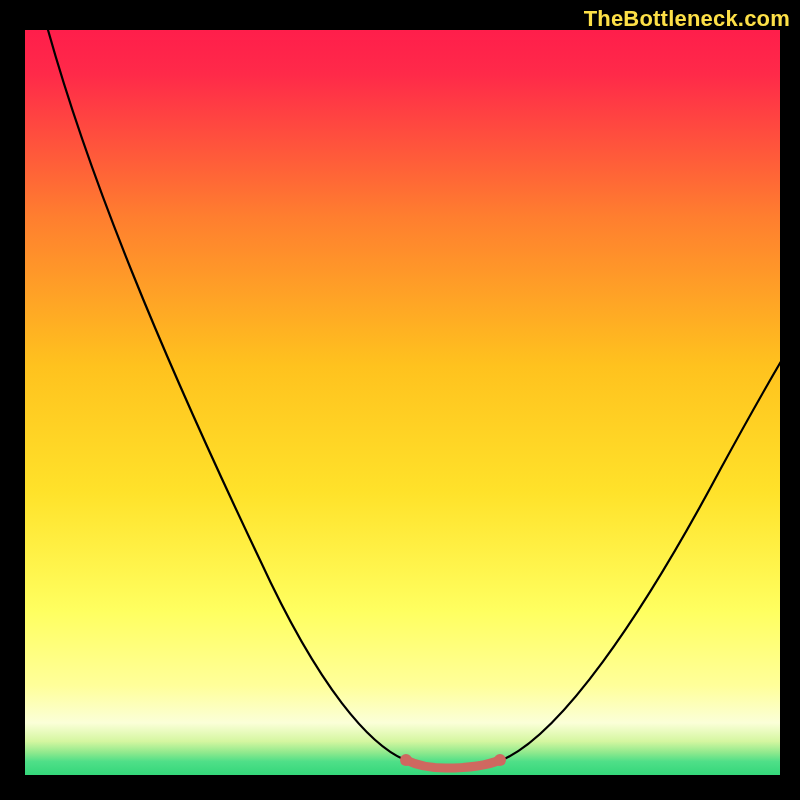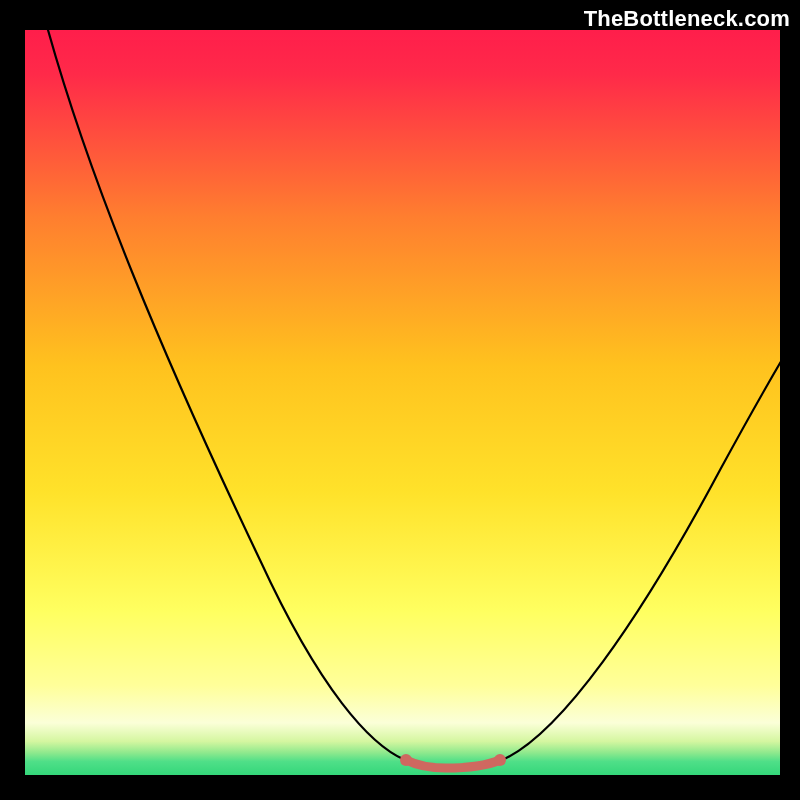--- a/index.html
+++ b/index.html
@@ -15,21 +15,21 @@
     position: relative;
     width: 800px;
     height: 800px;
   }
   .watermark {
     position: absolute;
     top: 6px;
     right: 10px;
     font-size: 22px;
     font-weight: 600;
-    color: #ffffff;
+    color: #fde047;
     letter-spacing: 0.2px;
     z-index: 3;
   }
   svg {
     position: absolute;
     inset: 0;
     display: block;
   }
   
   .curve-main { fill: none; stroke: #000; stroke-width: 2.2; stroke-linecap: round; }

